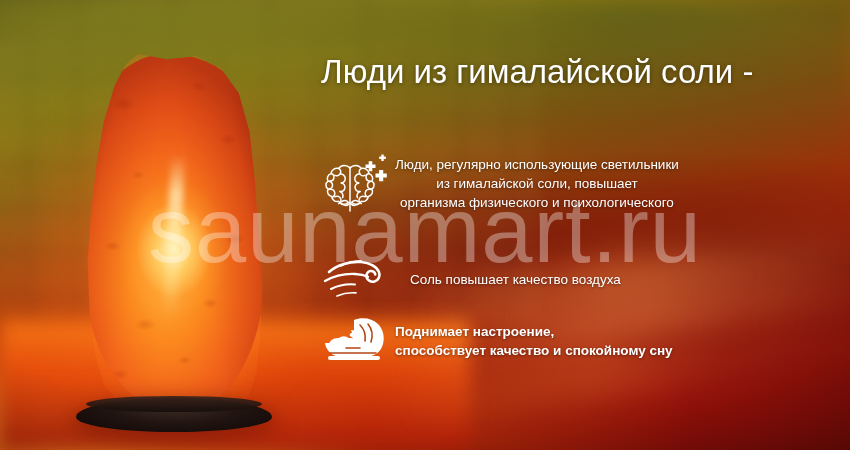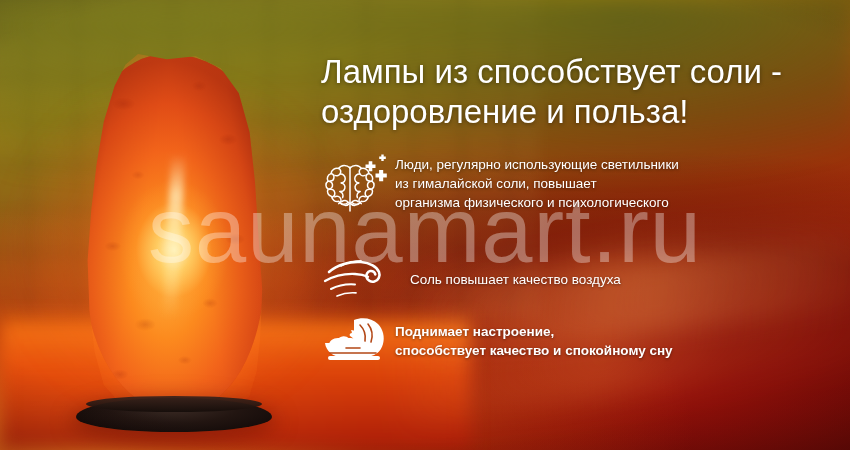--- a/index.html
+++ b/index.html
@@ -214,21 +214,21 @@
   }
   .feature .ftext {
     color:#ffffff;
     font-size:13.5px;
     line-height:19px;
     padding-top:2px;
     text-shadow:0 1px 3px rgba(0,0,0,0.45);
   }
   .feature .ftext span { display:block; }
 
-  #feature-0 { height:98px; }
+  #feature-0 { height:98px;text-align:center; }
   #feature-0 .ico { padding-top:4px; }
   #feature-0 .ftext { padding-top:5px; }
 
   #feature-1 { height:62px; align-items:center;gap:15px; }
   #feature-1 .ftext { padding-top:0; }
 
   #feature-2 { height:62px; align-items:center;font-weight:bold; }
   #feature-2 .ftext { padding-top:0; }
 
   .ico svg { display:block; }
@@ -255,22 +255,21 @@
     </div>
     <div class="lamp-base"></div>
     <div class="lamp-base-top"></div>
   </div>
 
   <div class="bg-vignette"></div>
 
   <div class="watermark">saunamart.ru</div>
 
   <div class="headline">
-    <span>Лампы из способствует соли -</span>
-    <span>оздоровление и польза!</span>
+    <span>Люди из гималайской соли -</span>
   </div>
 
   <div class="features">
 
     <div class="feature" id="feature-0">
       <div class="ico">
         <svg width="66" height="62" viewBox="0 0 66 62" fill="none" stroke="#ffffff" stroke-width="1.5" stroke-linecap="round" stroke-linejoin="round">
 
           <path d="M25 13 L25 57"></path>
 

